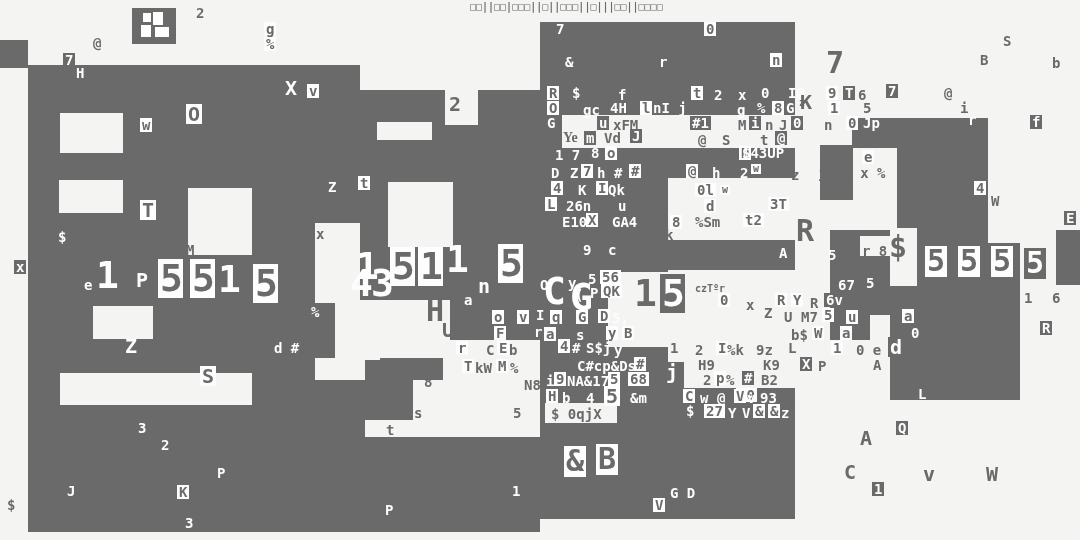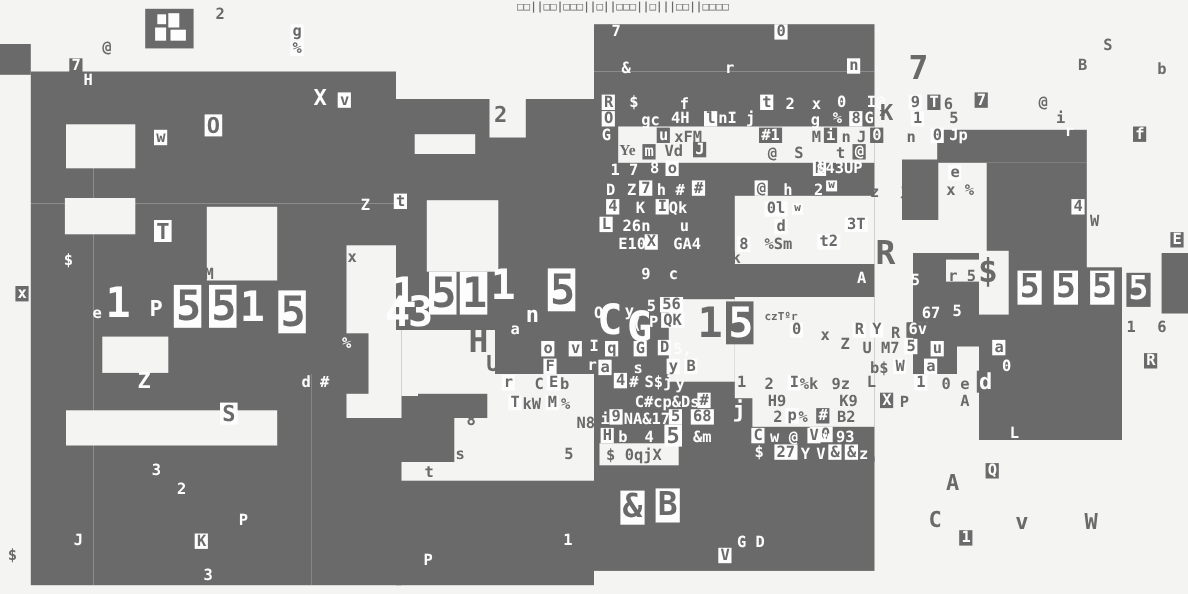--- a/index.html
+++ b/index.html
@@ -177,21 +177,21 @@
       <span class="g z2 sw" style="left: 562px; top: 215px;">E10</span>
       <span class="g z2 swb" style="left: 586px; top: 213px;">X</span>
       <span class="g z2 sw" style="left: 612px; top: 215px;">GA4</span>
       <span class="g z2 swb" style="left: 670px; top: 215px;">8</span>
       <span class="g z2 sd" style="left: 695px; top: 215px;">%Sm</span>
       <span class="g z2 swb" style="left: 743px; top: 213px;">t2</span>
       <span class="g z2 sd" style="left: 665px; top: 228px;">k</span>
       <span class="g z4 sd" style="left: 796px; top: 216px;">R</span>
       <span class="g z2 sw" style="left: 828px; top: 248px;">5</span>
       <span class="g z2 sw" style="left: 779px; top: 246px;">A</span>
-      <span class="g z2 sd" style="left: 862px; top: 244px;">r 5</span>
+      <span class="g z2 sd" style="left: 862px; top: 244px;">r 8</span>
       <span class="g z4 sd" style="left: 889px; top: 232px;">$</span>
       <span class="g z4 swb" style="left: 925px; top: 246px;">5</span>
       <span class="g z4 swb" style="left: 958px; top: 246px;">5</span>
       <span class="g z4 swb" style="left: 991px; top: 246px;">5</span>
       <span class="g z4 sdb" style="left: 1024px; top: 248px;">5</span>
       <span class="g z2 sw" style="left: 838px; top: 278px;">67</span>
       <span class="g z2 sw" style="left: 866px; top: 276px;">5</span>
       <span class="g z2 sd" style="left: 1024px; top: 291px;">1</span>
       <span class="g z2 sd" style="left: 1052px; top: 291px;">6</span>
       <span class="g z2 sdb" style="left: 1040px; top: 321px;">R</span>

